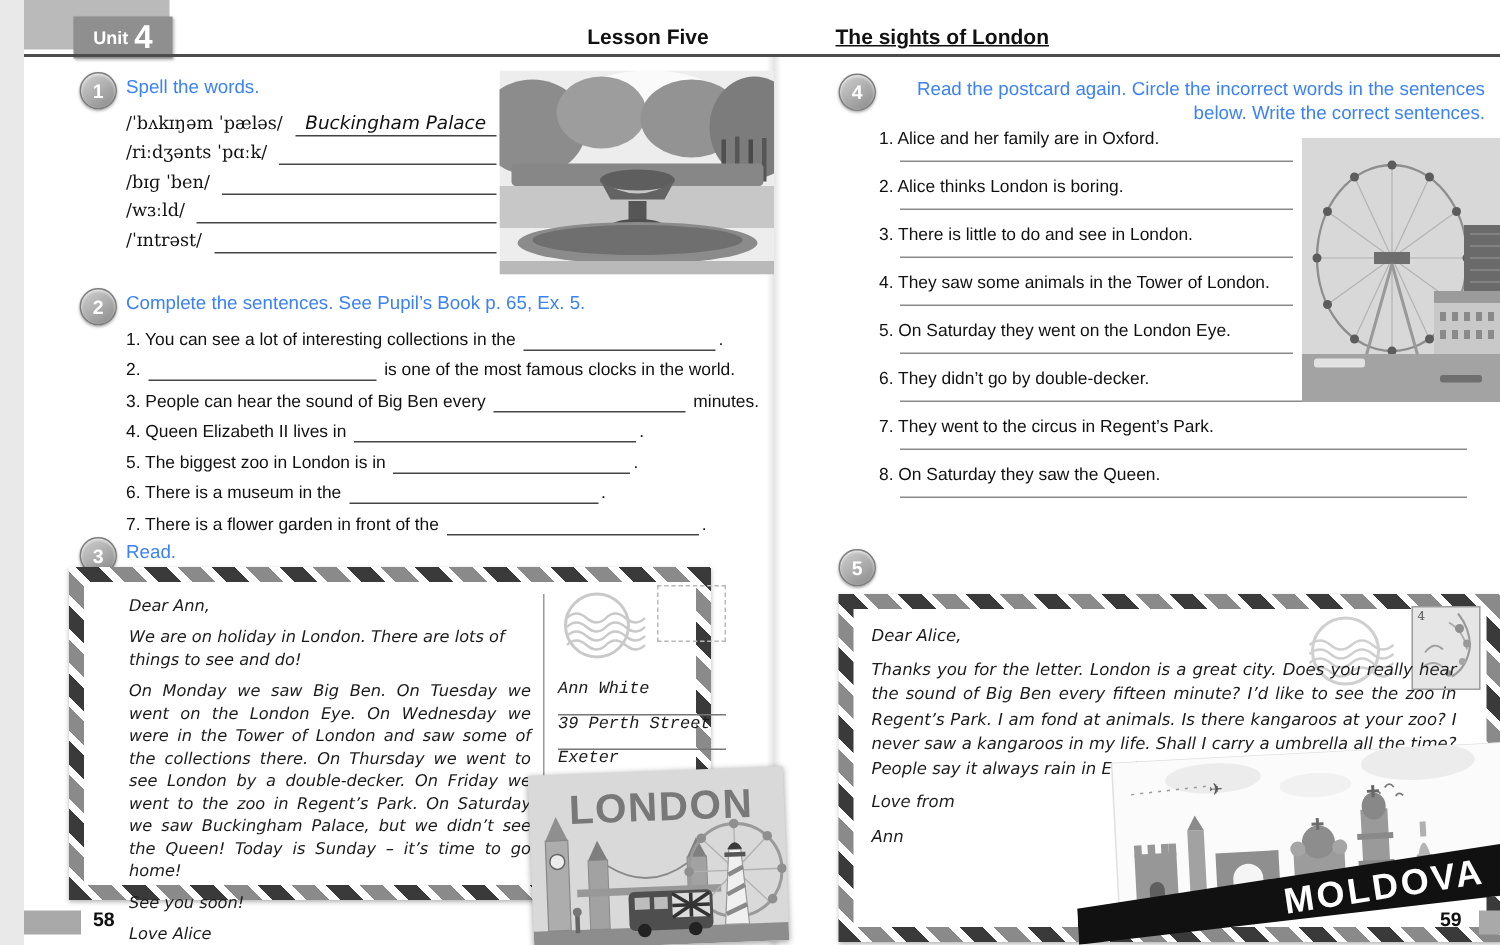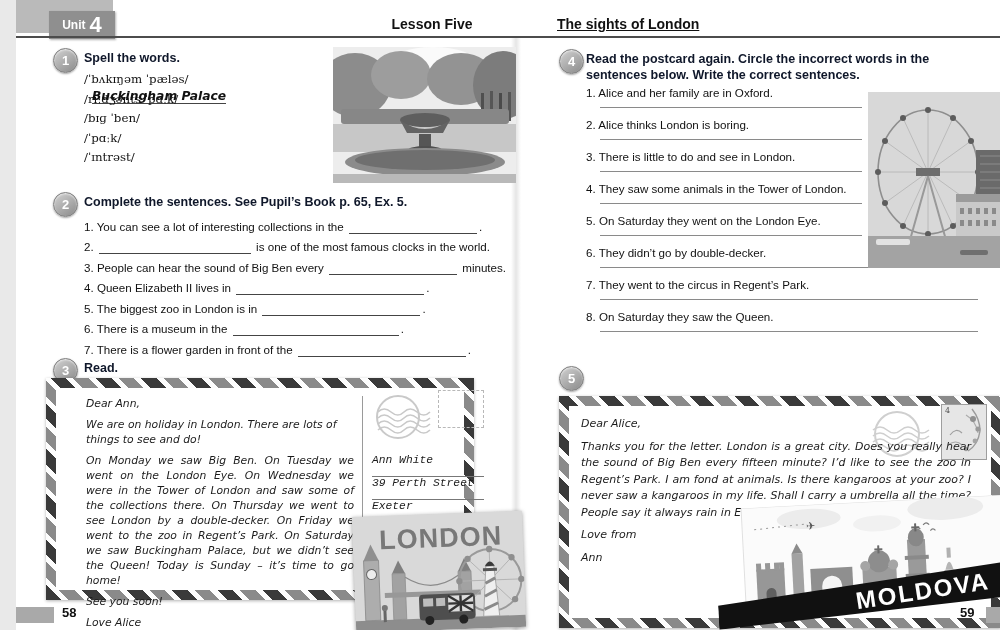--- a/index.html
+++ b/index.html
@@ -19,32 +19,32 @@
   #mid{left:495px;top:38px;width:10px;height:592px;background:linear-gradient(90deg,rgba(0,0,0,0),rgba(0,0,0,.10),rgba(0,0,0,0));}
 
   
   .exnum{width:23px;height:23px;border-radius:50%;background:linear-gradient(145deg,#d2d2d2,#8a8a8a);
          border:1px solid #7d7d7d;color:#fff;font-weight:bold;font-size:13px;
          display:flex;align-items:center;justify-content:center;
          box-shadow:inset 0 1px 2px rgba(255,255,255,.7),0 1px 2px rgba(0,0,0,.35);}
   #c1{left:37px;top:48px;} #c2{left:37px;top:192px;} #c3{left:37px;top:358px;}
   #c4{left:543px;top:49px;} #c5{left:543px;top:366px;}
 
-  .extitle{font-weight:bold;font-size:12.5px;color:#0f172a;}
+  .extitle{font-weight:normal;font-size:12.5px;color:#3b82f6;}
   #t1{left:68px;top:51px;}
   #t2{left:68px;top:195px;}
   #t3{left:68px;top:361px;}
-  #t4{left:570px;top:51px;width:404px;line-height:16px;}
+  #t4{left:570px;top:51px;width:404px;line-height:16px;text-align:right;}
   #t5{left:567px;top:369px;width:420px;font-size:12.2px;}
 
   
   #ex1-rows{left:68px;top:72px;width:247px;}
-  .ipa-row{display:flex;align-items:flex-start;height:19.5px;flex-direction:column;}
+  .ipa-row{display:flex;align-items:center;height:19.5px;}
   .ipa{font-family:"DejaVu Serif",serif;font-size:11.8px;white-space:pre;}
-  .ipa-blank{flex:1;border-bottom:1.2px solid #444;margin-left:8px;height:17px;text-align:center;font-weight:bold;}
+  .ipa-blank{flex:1;border-bottom:1.2px solid #444;margin-left:8px;height:17px;text-align:center;}
   .ans{font-family:"DejaVu Sans",sans-serif;font-style:italic;font-size:12.3px;}
 
   
   #photo1{left:317px;top:47px;width:183px;height:136px;}
   #photo2{left:852px;top:92px;width:148px;height:176px;}
 
   
   #ex2-rows{left:68px;top:213px;width:438px;font-size:11.6px;}
   .ex2-row{height:20.5px;display:flex;align-items:flex-end;}
   .ex2-row span{white-space:pre;padding-bottom:1px;}
@@ -119,21 +119,21 @@
     </div>
     <div class="ipa-row">
       <span class="ipa">/riːdʒənts ˈpɑːk/</span>
       <span class="ipa-blank"></span>
     </div>
     <div class="ipa-row">
       <span class="ipa">/bɪɡ ˈben/</span>
       <span class="ipa-blank"></span>
     </div>
     <div class="ipa-row">
-      <span class="ipa">/ˈpɑːk/</span>
+      <span class="ipa">/wɜːld/</span>
       <span class="ipa-blank"></span>
     </div>
     <div class="ipa-row">
       <span class="ipa">/ˈɪntrəst/</span>
       <span class="ipa-blank"></span>
     </div>
   </div>
 
   <div class="c" id="photo1">
     <svg width="183" height="136" viewBox="0 0 183 136">

